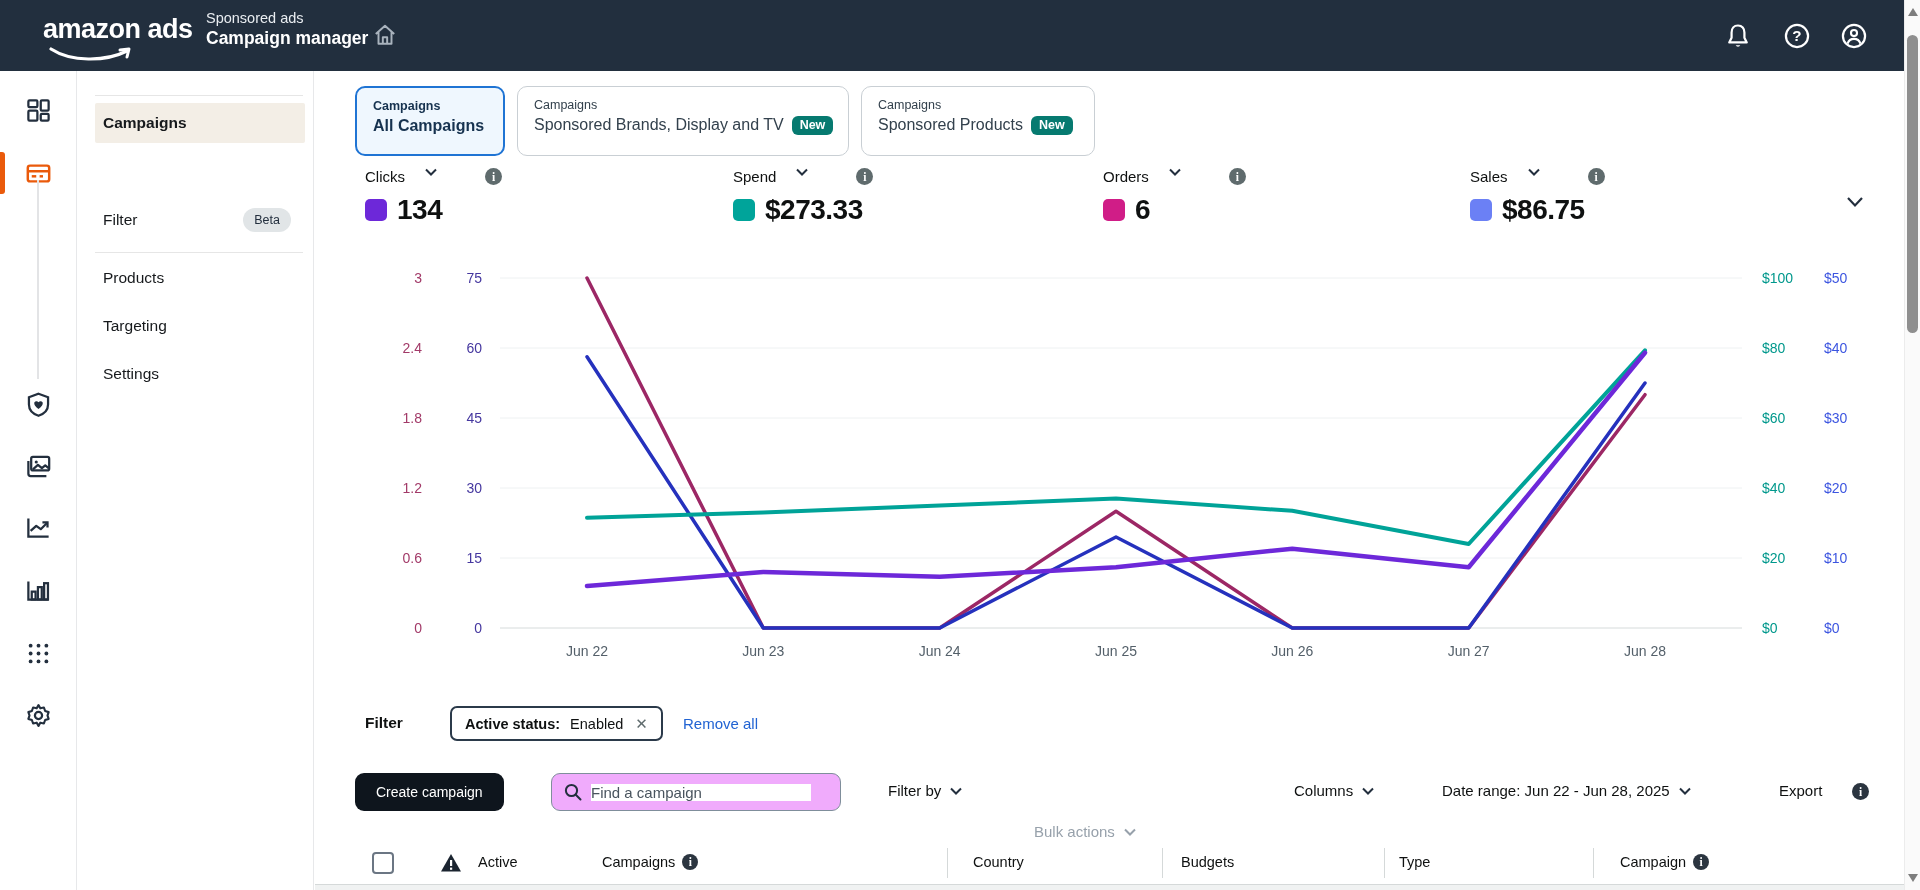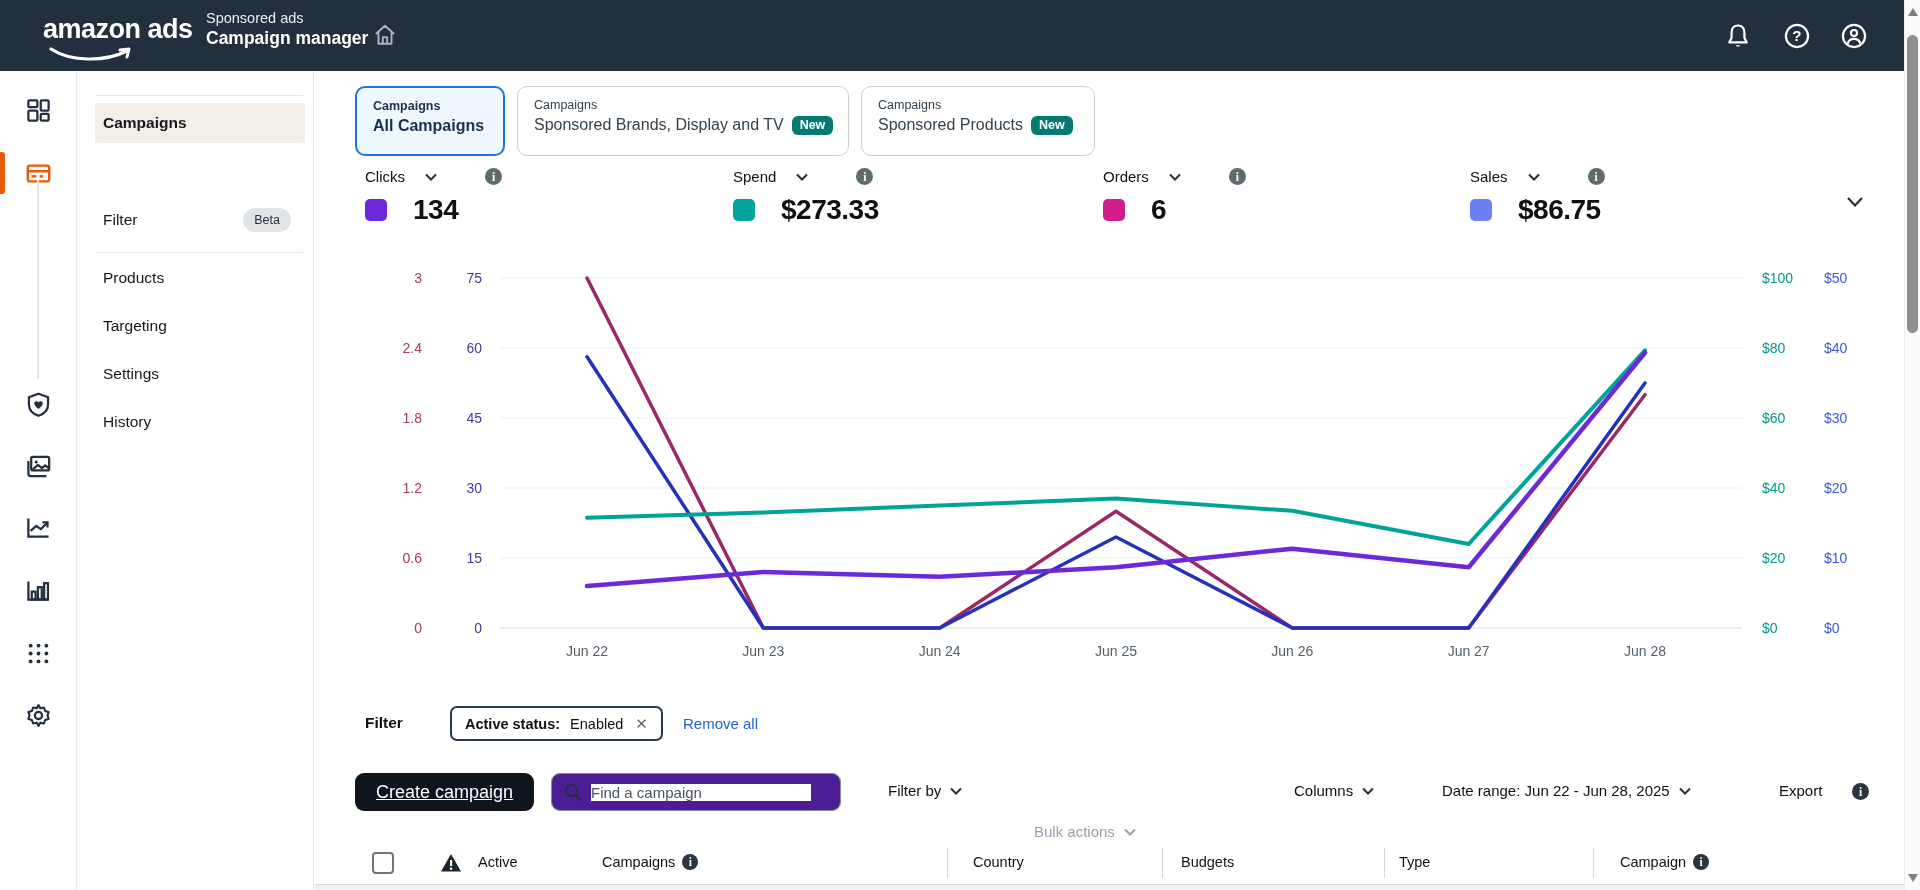--- a/index.html
+++ b/index.html
@@ -44,23 +44,23 @@
   .tab-card.active { border:2px solid #1f74d4; background:#eff7fe; }
   .tab-eyebrow { font-size:12.5px; color:#33414d; }
   .tab-card.active .tab-eyebrow { font-weight:700; color:#16324f; }
   .tab-label { font-size:16px; color:#33414d; margin-top:4px; white-space:nowrap; }
   .tab-card.active .tab-label { font-weight:700; color:#16324f; }
   .new-badge { display:inline-block; margin-left:8px; background:#067a70; color:#fff; font-size:12.5px; font-weight:700;
     padding:2px 8px 3px; border-radius:6px; position:relative; top:-1px; }
 
   
   .metric { position:absolute; top:168px; }
-  .metric-head { display:flex; align-items:center; gap:20px; font-size:15px; color:#0f1111; cursor:pointer; }
+  .metric-head { display:flex; gap:20px; font-size:15px; color:#0f1111; cursor:pointer; }
   .metric-head .gap { width:8px; }
-  .metric-val-row { display:flex; align-items:center; gap:26px; margin-top:9px; }
+  .metric-val-row { display:flex; align-items:center; gap:10px; margin-top:9px; }
   .metric-square { width:22px; height:22px; border-radius:5px; }
   .metric-value { font-size:28px; font-weight:800; letter-spacing:-0.5px; }
   .info-dot { display:inline-flex; align-items:center; justify-content:center; width:17px; height:17px; border-radius:50%;
     background:#5f6b6d; color:#fff; font-size:11.5px; font-weight:700; font-family:"Liberation Serif",serif; cursor:pointer; }
   .info-dot.dark { background:#2b3540; }
   #collapse-chart { position:absolute; left:1846px; top:196px; cursor:pointer; }
 
   
   #chart-wrap { position:absolute; left:360px; top:258px; width:1522px; height:412px; }
 
@@ -70,23 +70,23 @@
   .filter-chip { position:absolute; left:135px; top:0; height:35px; display:flex; align-items:center; gap:10px;
     border:2px solid #2b3a4a; border-radius:7px; padding:0 13px; background:#fff; }
   .chip-key { font-size:14.5px; font-weight:700; }
   .chip-val { font-size:14.5px; }
   .chip-x { color:#5f6b6d; font-size:15px; cursor:pointer; padding-left:2px; }
   .remove-all { position:absolute; left:368px; top:9px; font-size:15px; color:#2163d3; cursor:pointer; }
 
   
   #toolbar { position:absolute; left:315px; top:773px; width:1589px; height:42px; font-size:15px; }
   .btn-dark { position:absolute; left:40px; top:0; height:38px; padding:0 21px; background:#0e151d; color:#fff;
-    border:none; border-radius:9px; font-size:18px; font-weight:500; cursor:pointer; font-family:inherit;text-decoration:underline; }
+    border:none; border-radius:9px; font-size:14px; font-weight:500; cursor:pointer; font-family:inherit; }
   .search-box { position:absolute; left:236px; top:0; width:290px; height:38px; border:1px solid #7f8e9b; border-radius:9px;
-    display:flex; align-items:center; padding:0 12px; gap:9px; background:#4c1d95; }
+    display:flex; align-items:center; padding:0 12px; gap:9px; background:#f0abfc; }
   .search-box input { border:none; outline:none; font-size:15px; width:220px; color:#0f1111; font-family:inherit; }
   .search-box input::placeholder { color:#49545e; opacity:1; }
   .tb-item { position:absolute; top:9px; display:flex; align-items:center; gap:9px; cursor:pointer; white-space:nowrap; }
   .tb-item.disabled { color:#97a1ab;margin-top:41px; }
 
   
   #table-head { position:absolute; left:315px; top:843px; width:1589px; height:41px; }
   .th-check { position:absolute; left:57px; top:9px; width:22px; height:22px; border:2px solid #6b7683; border-radius:4px; background:#fff; cursor:pointer; }
   .th-label { position:absolute; top:11px; font-size:14.5px; font-weight:500; color:#0f1111; cursor:pointer; display:flex; gap:7px; align-items:center; }
   .th-div { position:absolute; top:5px; width:1px; height:30px; background:#d5d9d9; }
@@ -196,21 +196,20 @@
   <div class="menu-divider" style="top:24px"></div>
   <div class="menu-item active" style="top:32px">Campaigns</div>
   <div class="menu-item" style="top:129px">
     <span>Filter</span>
     <span class="beta-badge">Beta</span>
   </div>
   <div class="menu-divider" style="top:181px"></div>
   <div class="menu-item" style="top:187px">Products</div>
   <div class="menu-item" style="top:235px">Targeting</div>
   <div class="menu-item" style="top:283px">Settings</div>
-  <div class="menu-item" style="top:331px">History</div>
 </div>
 
 <div class="tab-card active" style="left:355px;width:150px">
   <div class="tab-eyebrow">Campaigns</div>
   <div class="tab-label">All Campaigns</div>
 </div>
 <div class="tab-card" style="left:517px;width:332px">
   <div class="tab-eyebrow">Campaigns</div>
   <div class="tab-label"><span>Sponsored Brands, Display and TV</span><span class="new-badge">New</span></div>
 </div>

